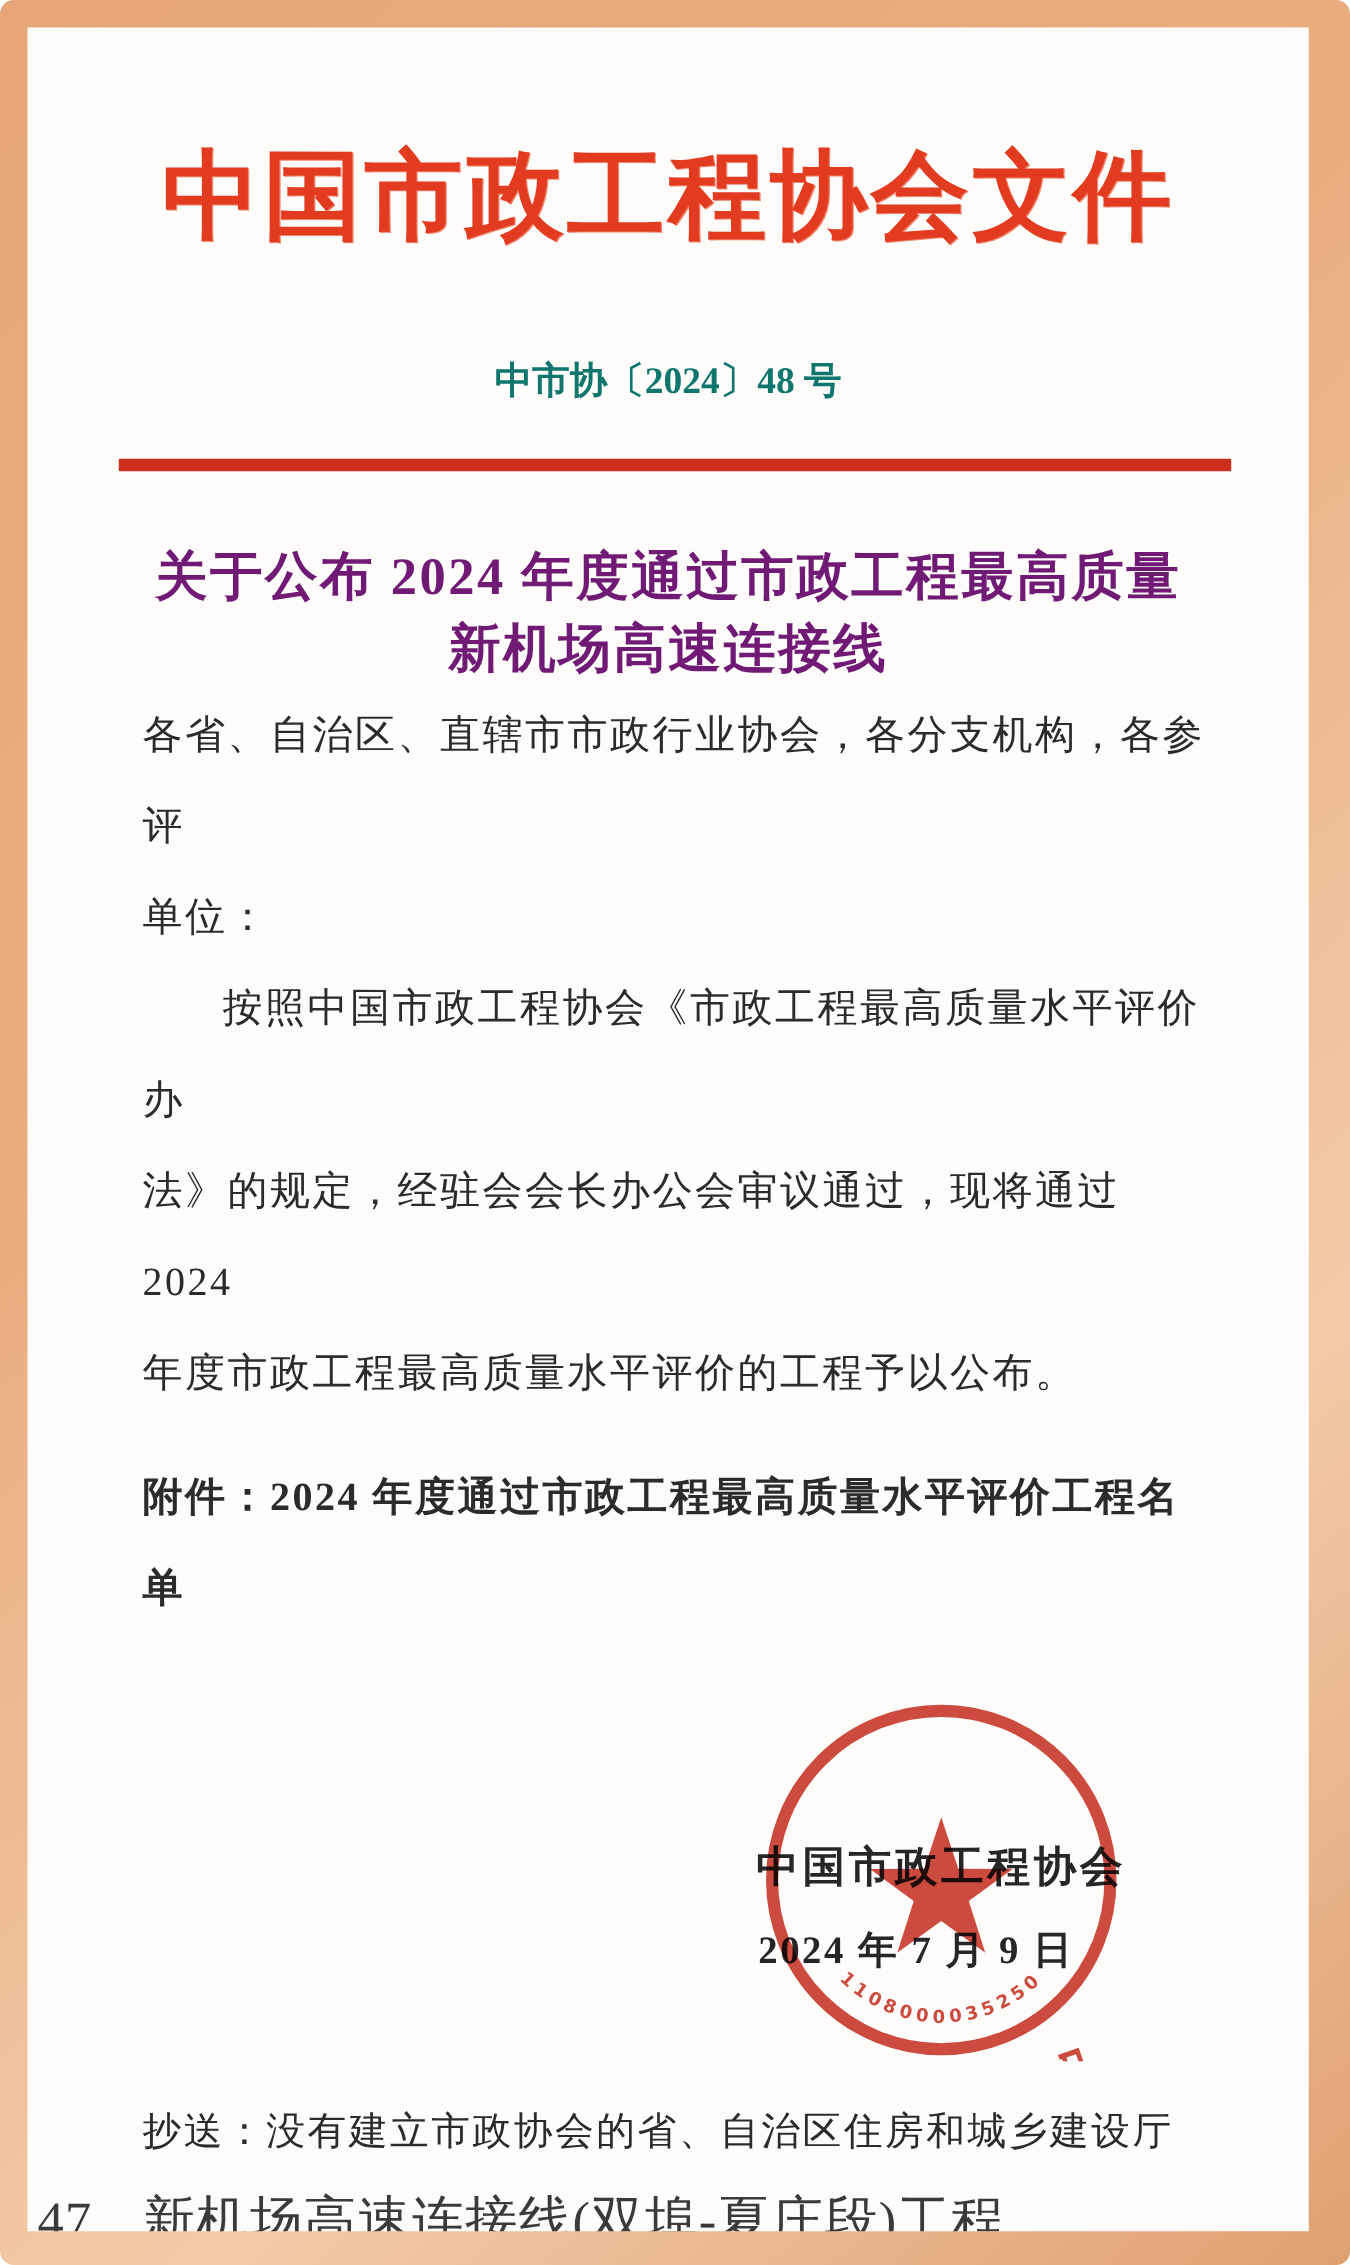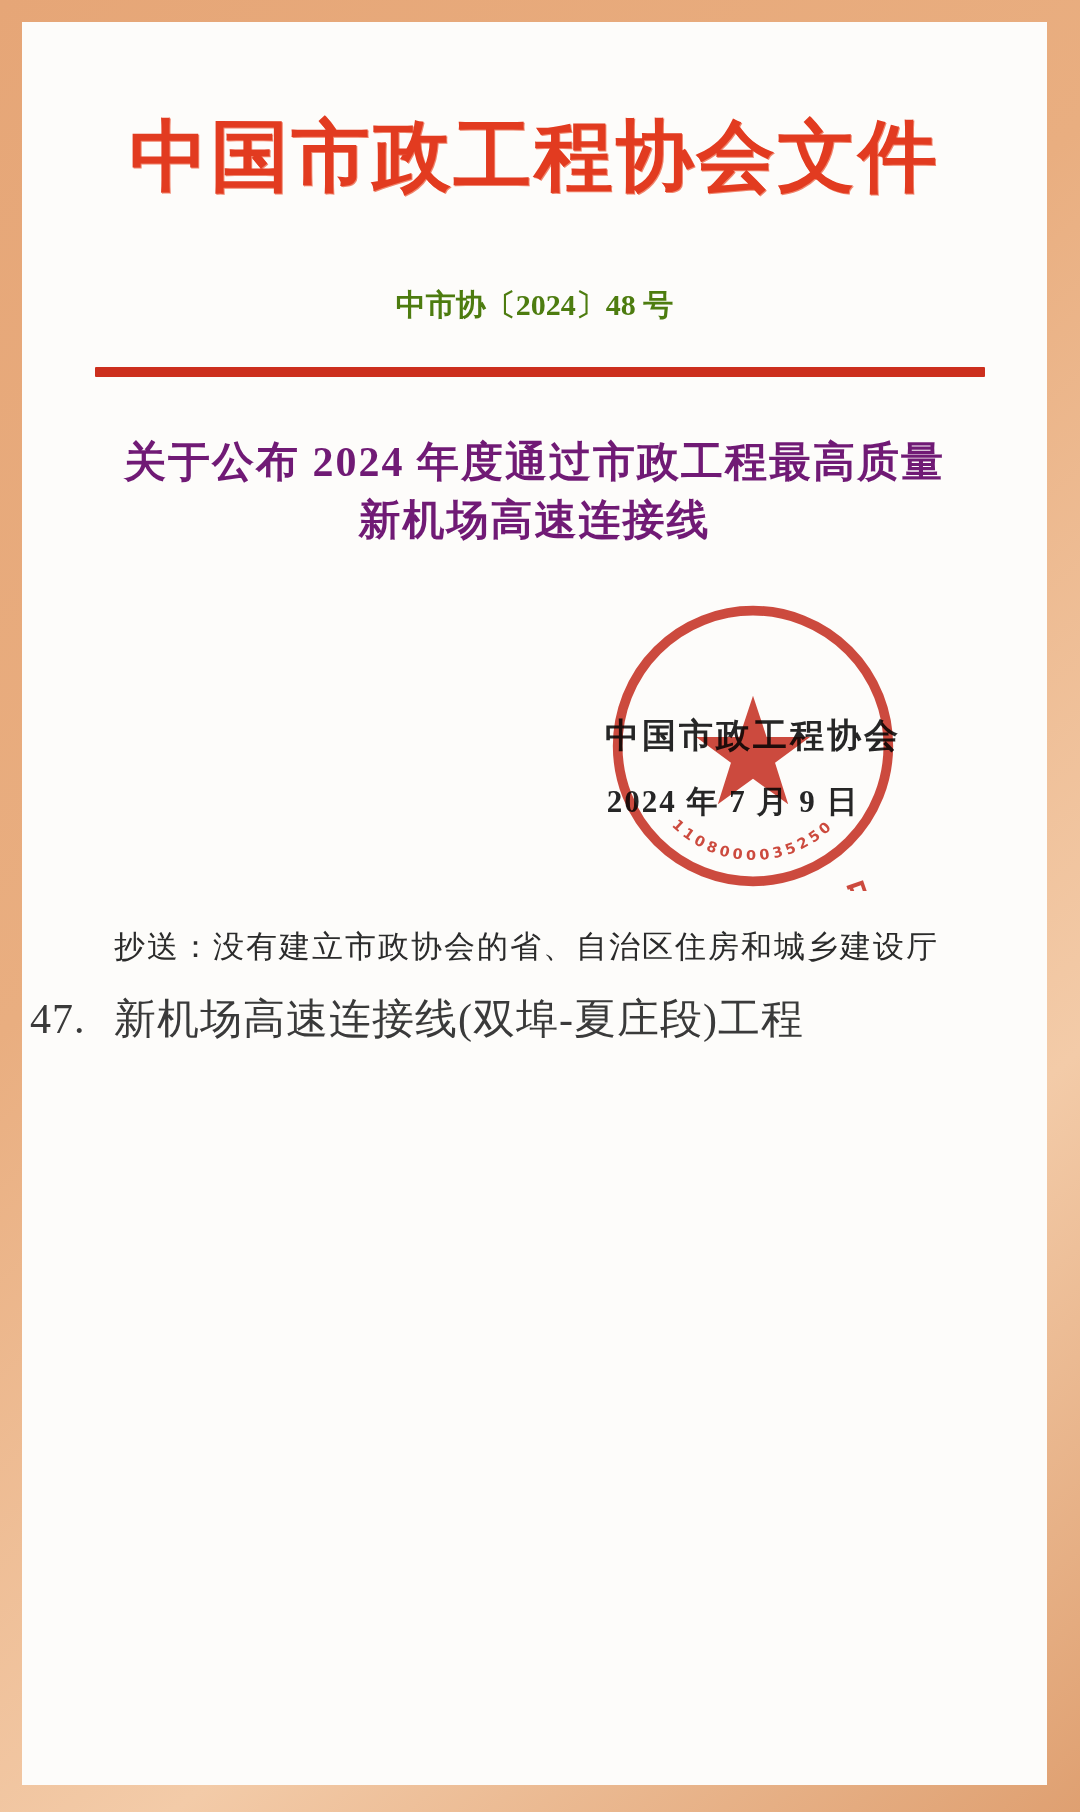--- a/index.html
+++ b/index.html
@@ -6,20 +6,21 @@
   body {
     width: 1080px; height: 1812px;
     overflow: hidden;
     font-family: "Liberation Serif", "DejaVu Serif", serif;
   }
   .frame {
     box-sizing: border-box;
     width: 1080px; height: 1812px;
     padding: 22px 33px 27px 22px;
     background: linear-gradient(140deg, #e6a677 0%, #e9ae80 38%, #f3cba8 72%, #dfa071 100%);
+    border-radius: 11px;
   }
   .page {
     position: relative;
     width: 100%; height: 100%;
     background: #fdfcfa;
     overflow: hidden;
     color: #2f2f2f;
   }
   
   .org-title {
@@ -31,21 +32,21 @@
     letter-spacing: 3px;
     color: #e23b20;
     text-shadow: 1px 1px 0 #f0856d;
   }
   .doc-number {
     margin-top: 78px;
     text-align: center;
     font-size: 30px;
     line-height: 40px;
     font-weight: 600;
-    color: #4d7c0f;
+    color: #0f766e;
   }
   .red-rule {
     margin: 42px auto 0 73px;
     width: 890px; height: 10px;
     background: #cc2f1d;
     border-radius: 1px;
   }
   
   .notice-title {
     margin-top: 56px;
@@ -121,20 +122,28 @@
 
     <div class="doc-number">中市协〔2024〕48 号</div>
 
     <div class="red-rule"></div>
 
     <div class="notice-title">
       <div>关于公布 2024 年度通过市政工程最高质量</div>
       <div>新机场高速连接线</div>
     </div>
 
+    <div class="body-text">
+      <div class="bline">各省、自治区、直辖市市政行业协会，各分支机构，各参评</div>
+      <div class="bline">单位：</div>
+      <div class="bline indent">按照中国市政工程协会《市政工程最高质量水平评价办</div>
+      <div class="bline">法》的规定，经驻会会长办公会审议通过，现将通过 2024</div>
+      <div class="bline">年度市政工程最高质量水平评价的工程予以公布。</div>
+      <div class="bline attachment">附件：2024 年度通过市政工程最高质量水平评价工程名单</div>
+    </div>
 
     <div class="stamp-area">
       <div class="sig-org">中国市政工程协会</div>
       <div class="sig-date">2024 年 7 月 9 日</div>
       <svg class="seal" viewBox="0 0 300 300" xmlns="http://www.w3.org/2000/svg">
         <defs>
           <path id="ringP" d="M150,253 a103,103 0 1,1 -0.2,0 z" fill="none"></path>
           <path id="serP" d="M59.6,225.8 A118,118 0 0 0 240.4,225.8" fill="none"></path>
         </defs>
         <circle class="ring" cx="150" cy="150" r="140"></circle>

